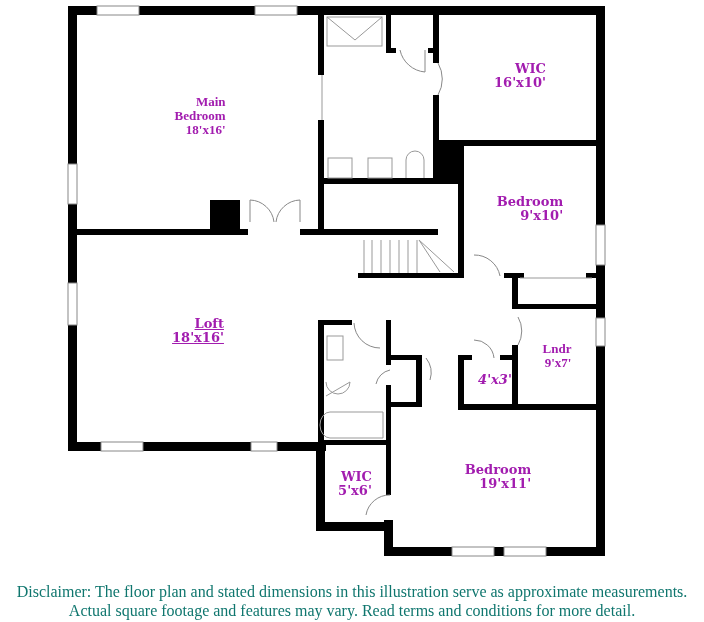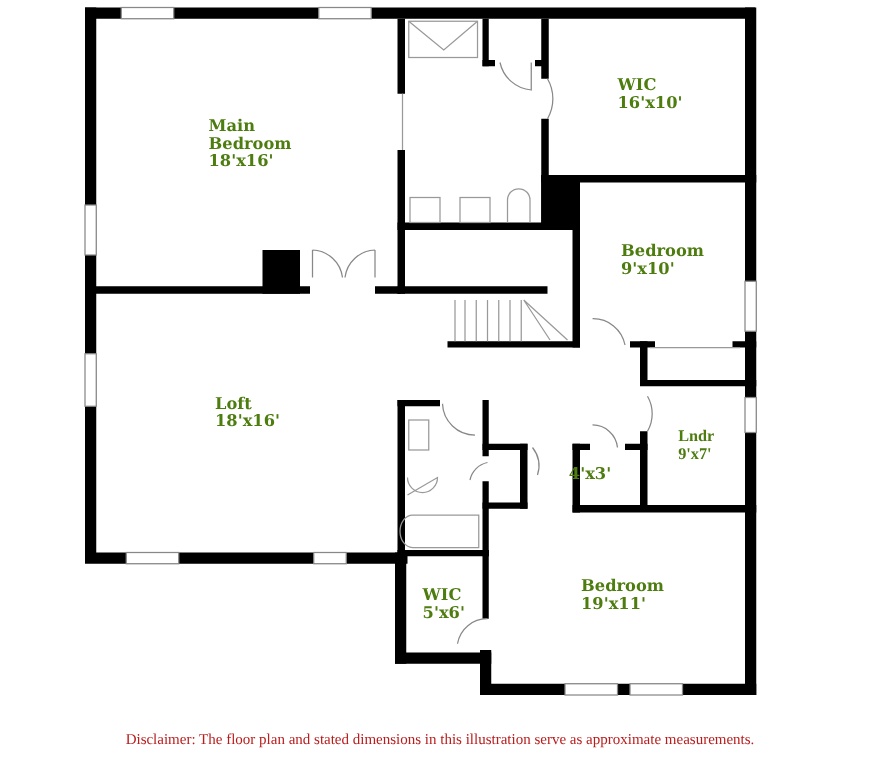--- a/index.html
+++ b/index.html
@@ -1,20 +1,20 @@
 <!DOCTYPE html>
 <html><head>
 <meta charset="utf-8">
 <style>
   html,body{margin:0;padding:0;background:#fff;}
   body{width:704px;height:622px;position:relative;overflow:hidden;font-family:"DejaVu Serif",serif;}
   #plan{position:absolute;left:0;top:0;width:704px;height:580px;}
-  .label{position:absolute;text-align:left;font-family:"DejaVu Serif",serif;font-weight:bold;font-size:13px;line-height:14px;color:#4d7c0f;transform:translate(-50%,0);white-space:nowrap;}
+  .label{position:absolute;text-align:right;font-family:"DejaVu Serif",serif;font-weight:bold;font-size:13px;line-height:14px;color:#a21caf;transform:translate(-50%,0);white-space:nowrap;}
   .label span{display:block;}
-  #disclaimer{position:absolute;left:0;top:582px;width:704px;text-align:center;font-family:"Liberation Serif",serif;font-size:12px;line-height:19px;color:#b91c1c;}
+  #disclaimer{position:absolute;left:0;top:582px;width:704px;text-align:center;font-family:"Liberation Serif",serif;font-size:16px;line-height:19px;color:#0f766e;}
   #disclaimer div{white-space:nowrap;}
 </style>
 </head>
 <body>
 
 <svg id="plan" viewBox="0 0 704 580" xmlns="http://www.w3.org/2000/svg">
   <g fill="#000">
 
     <rect x="68" y="6" width="536" height="9"></rect>
 
@@ -120,48 +120,49 @@
     <line x1="381" y1="240" x2="381" y2="273"></line>
     <line x1="390" y1="240" x2="390" y2="273"></line>
     <line x1="399" y1="240" x2="399" y2="273"></line>
     <line x1="408" y1="240" x2="408" y2="273"></line>
     <line x1="417" y1="240" x2="417" y2="273"></line>
     <path d="M419 240 L440 272 M419 240 L454 272"></path>
     <line x1="520" y1="278" x2="592" y2="278"></line>
   </g>
 </svg>
 
-<div class="label" style="left:200px;top:95px;">
+<div class="label" style="left:200px;top:95px;font-family:Liberation Serif, serif;">
   <span>Main</span>
   <span>Bedroom</span>
   <span>18'x16'</span>
 </div>
 <div class="label" style="left:520px;top:62px;">
   <span>WIC</span>
   <span>16'x10'</span>
 </div>
 <div class="label" style="left:530px;top:195px;">
   <span>Bedroom</span>
   <span>9'x10'</span>
 </div>
-<div class="label" style="left:198px;top:317px;">
+<div class="label" style="left:198px;top:317px;text-decoration:underline;">
   <span>Loft</span>
   <span>18'x16'</span>
 </div>
 <div class="label" style="left:557px;top:342px;font-family:Liberation Serif, serif;">
   <span>Lndr</span>
   <span>9'x7'</span>
 </div>
-<div class="label" style="left:472px;top:373px;">
+<div class="label" style="left:495px;top:373px;font-style:italic;">
   <span>4'x3'</span>
 </div>
 <div class="label" style="left:355px;top:470px;">
   <span>WIC</span>
   <span>5'x6'</span>
 </div>
 <div class="label" style="left:498px;top:463px;">
   <span>Bedroom</span>
   <span>19'x11'</span>
 </div>
 
 <div id="disclaimer">
   <div>Disclaimer: The floor plan and stated dimensions in this illustration serve as approximate measurements.</div>
+  <div>Actual square footage and features may vary. Read terms and conditions for more detail.</div>
 </div>
 
 </body></html>

